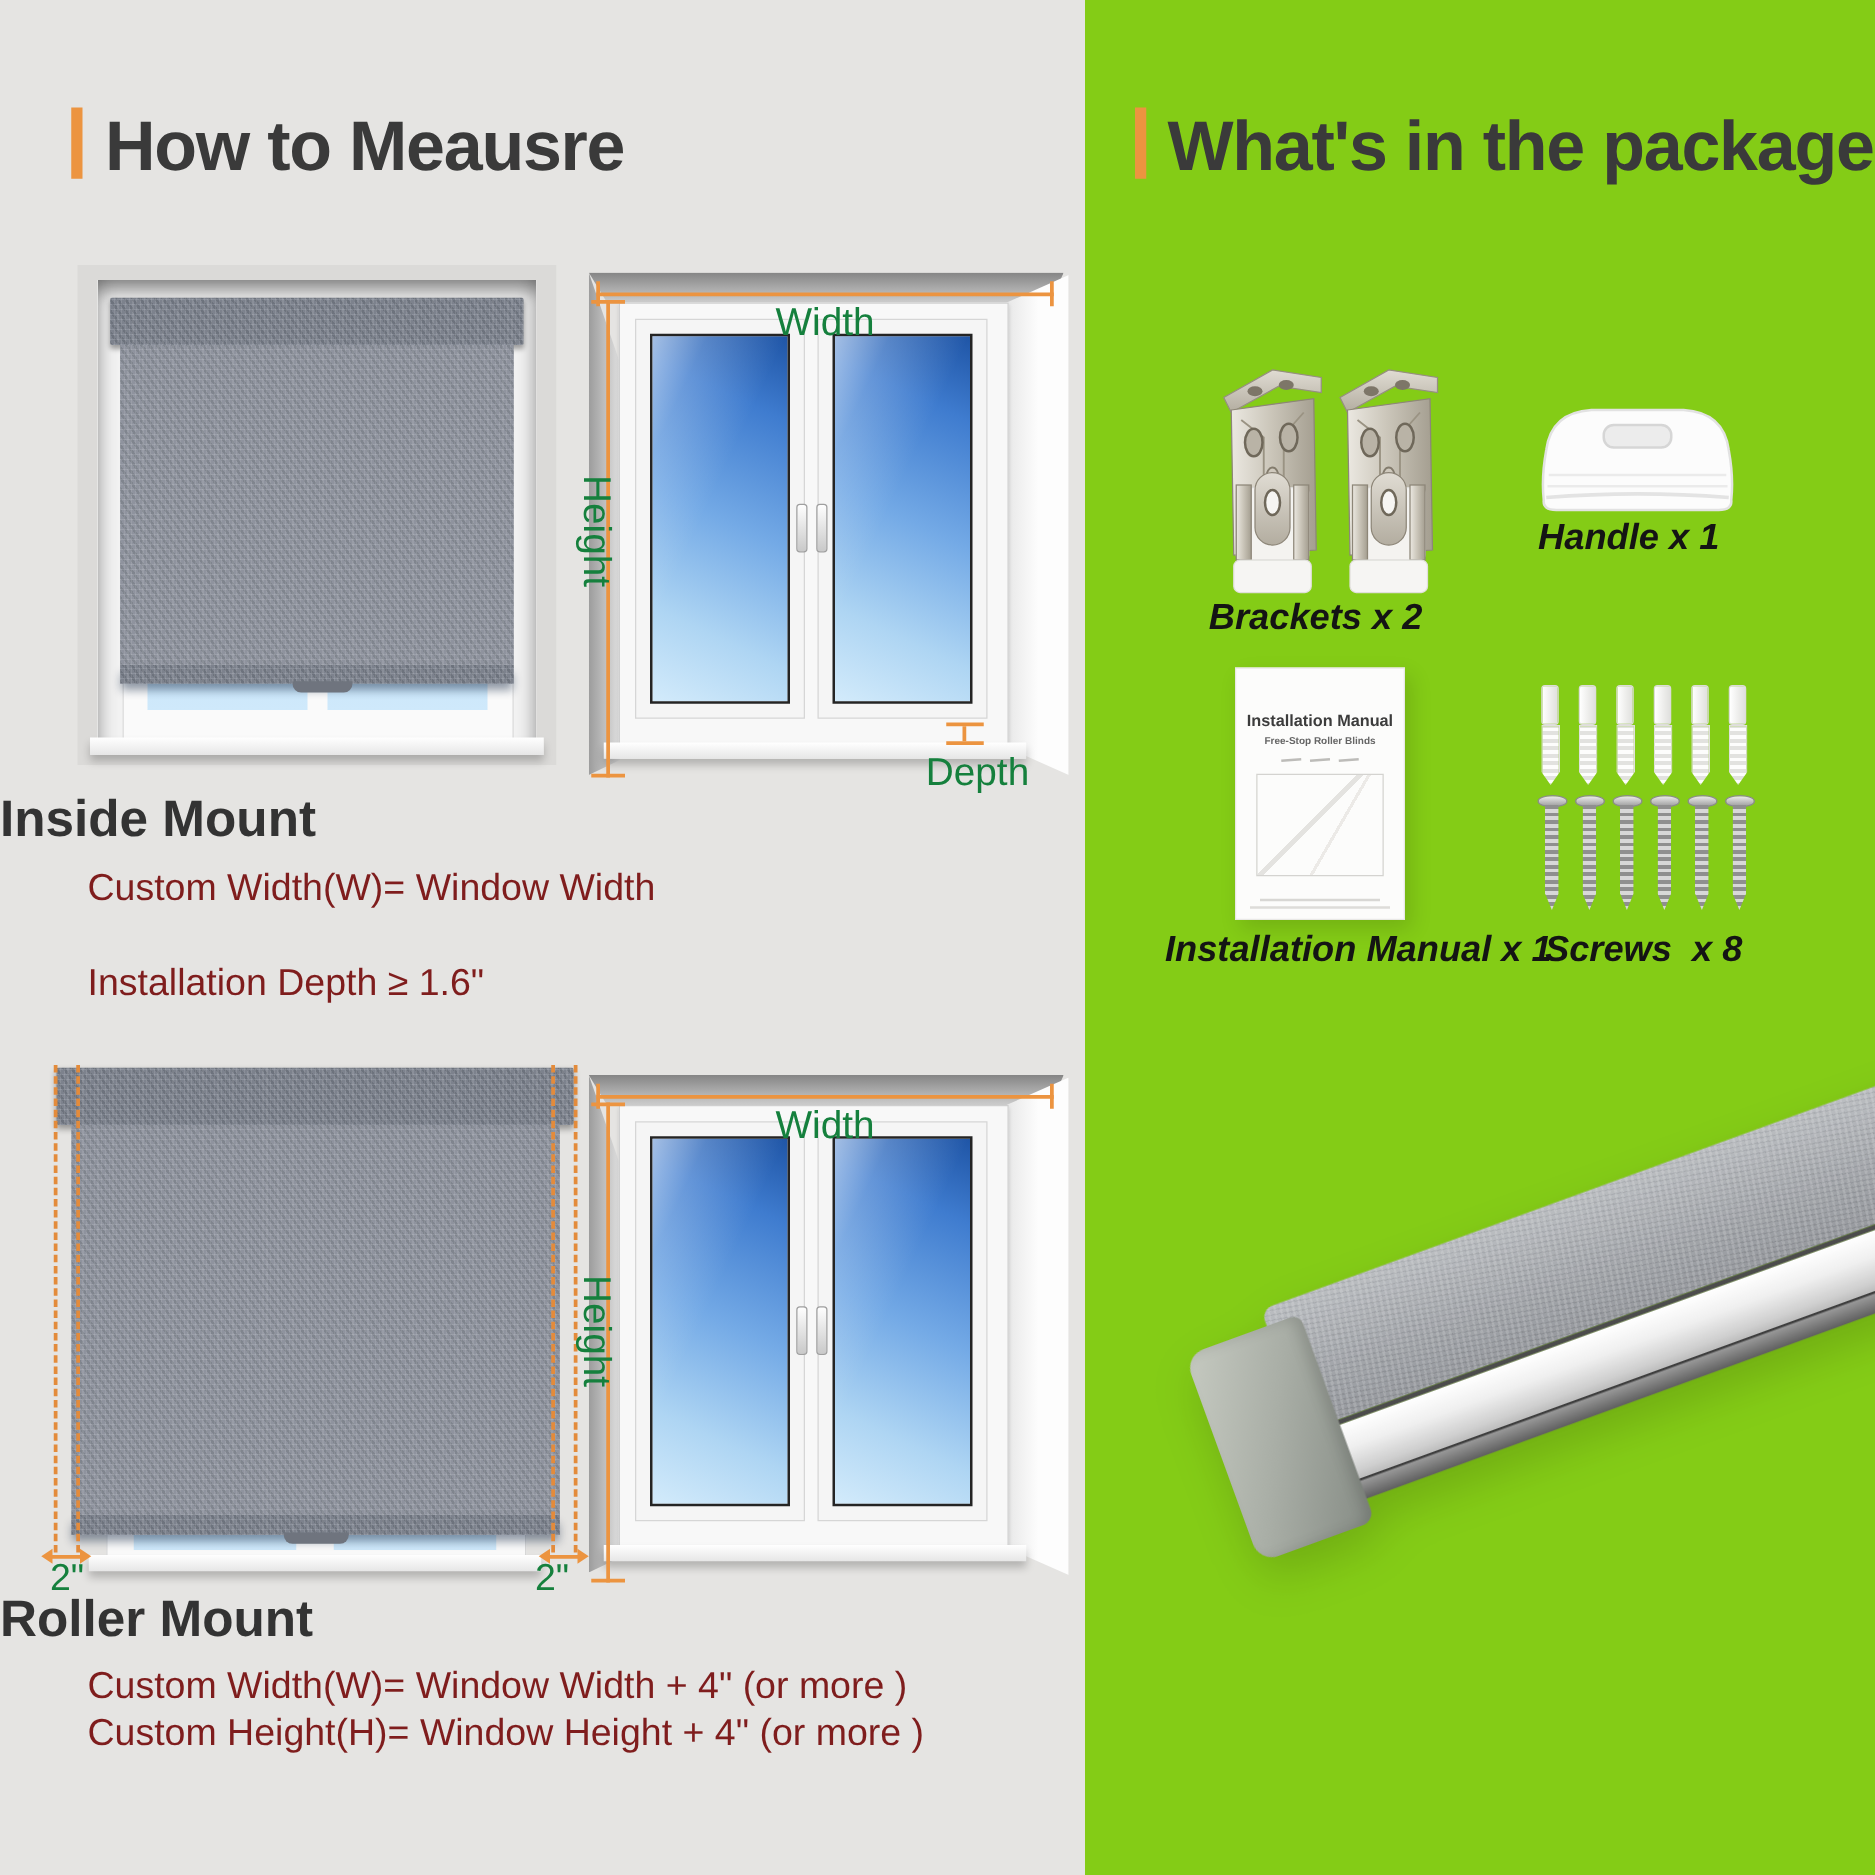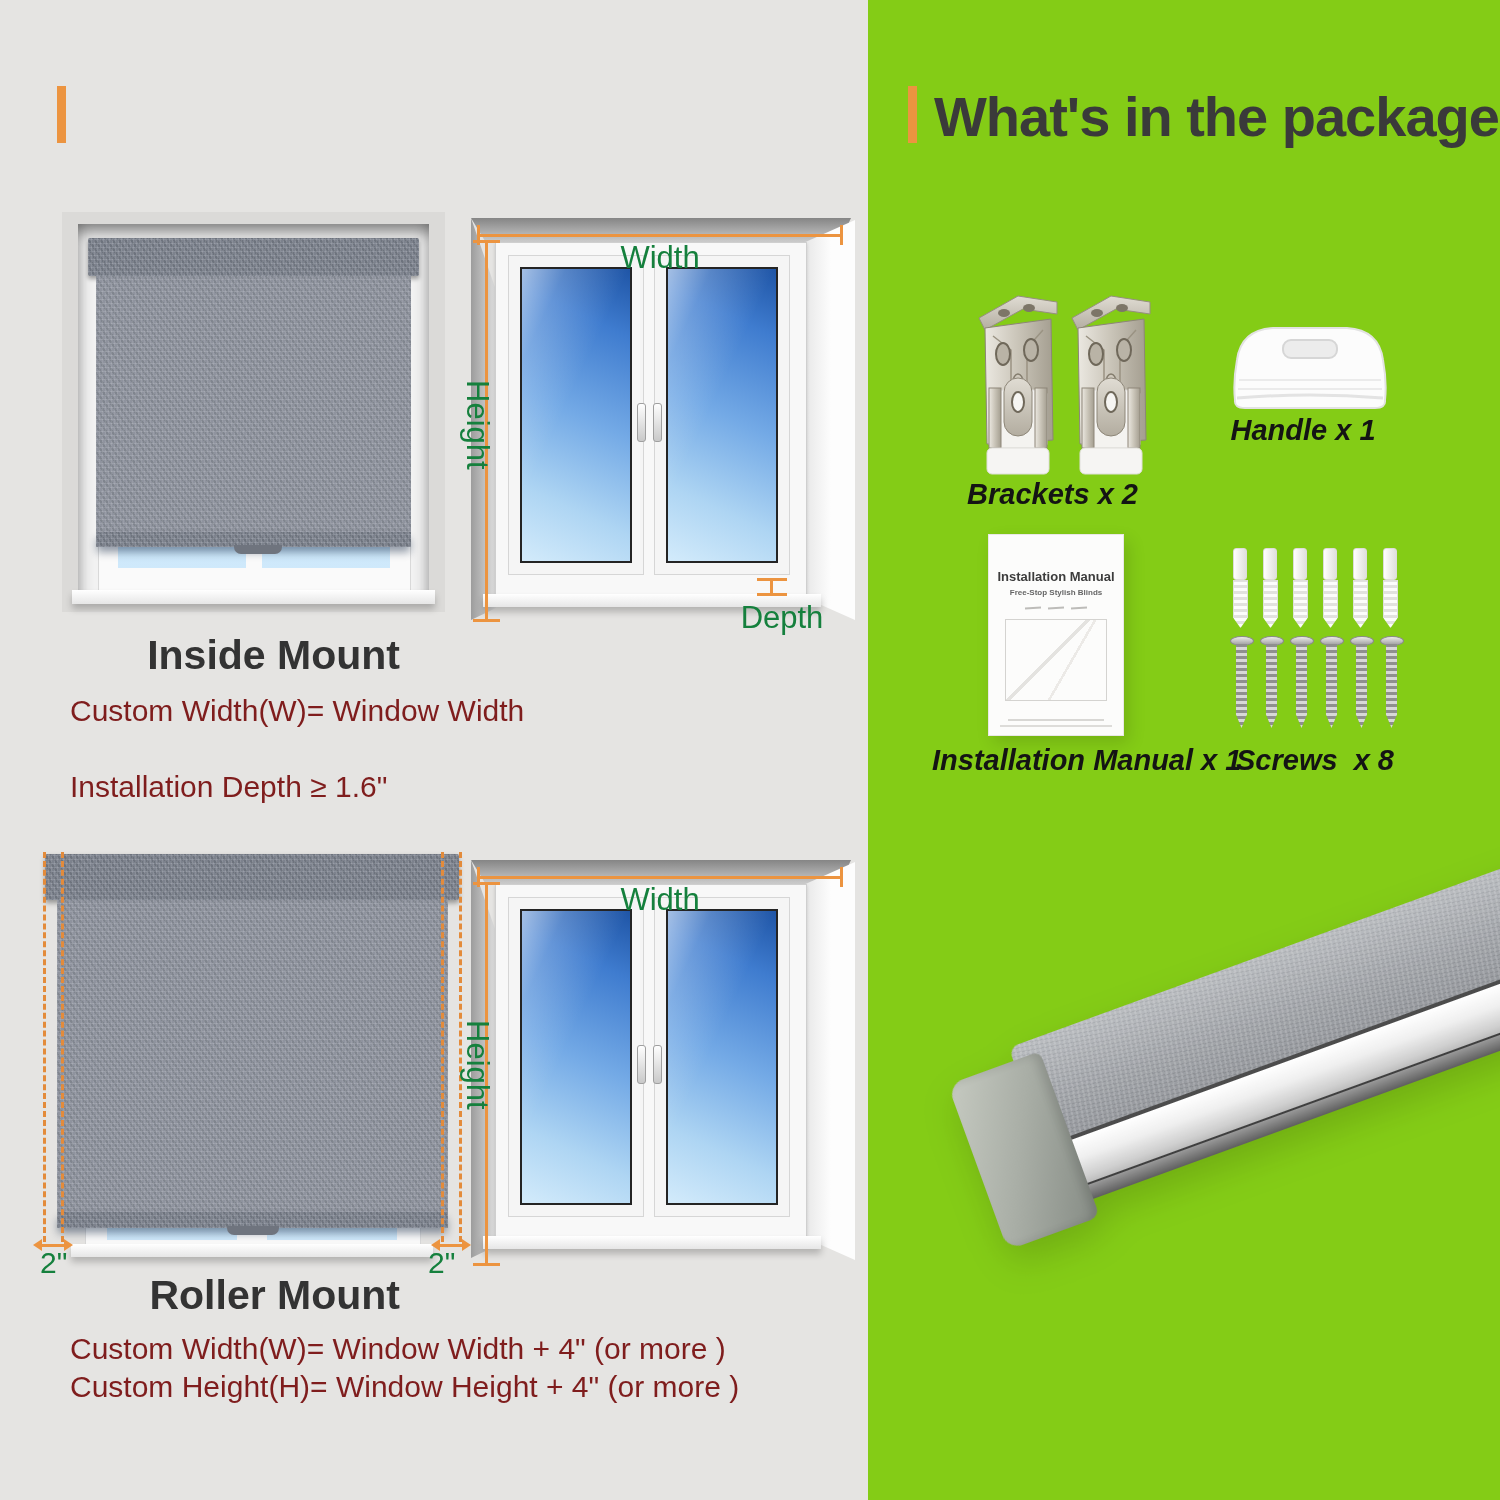--- a/index.html
+++ b/index.html
@@ -3,21 +3,21 @@
 <meta charset="utf-8">
 <style>
   html,body{margin:0;padding:0}
   .canvas{position:relative;width:1500px;height:1500px;overflow:hidden;
     font-family:"Liberation Sans",sans-serif;--o:#EC9440;background:#f1f0ee}
   .abs{position:absolute}
   .lpanel{position:absolute;left:0;top:0;width:868px;height:1500px;background:#e5e4e2}
   .rpanel{position:absolute;left:868px;top:0;width:632px;height:1500px;background:#84cc16}
   .accentbar{position:absolute;width:9px;height:57px;background:var(--o)}
   .bigtitle{position:absolute;font-size:56px;font-weight:bold;color:#3a3a3a;letter-spacing:-1px;white-space:nowrap}
-  .mount-h{position:absolute;width:400px;text-align:right;font-size:41px;font-weight:bold;color:#333;white-space:nowrap}
+  .mount-h{position:absolute;width:400px;text-align:left;font-size:41px;font-weight:bold;color:#333;white-space:nowrap}
   .bodyline{position:absolute;font-size:30px;color:#7f1d1d;white-space:nowrap}
   .itlabel{position:absolute;font-size:29px;font-weight:bold;font-style:italic;color:#141414;text-align:center;white-space:pre}
   
   .fabA{background-color:#8f949f;background-image:
     repeating-linear-gradient(90deg,rgba(255,255,255,.09) 0 1px,rgba(255,255,255,0) 1px 3px),
     repeating-linear-gradient(0deg,rgba(255,255,255,.07) 0 1px,rgba(0,0,0,.04) 1px 4px),
     repeating-linear-gradient(55deg,rgba(0,0,0,.07) 0 2px,rgba(255,255,255,.05) 2px 5px)}
   .fabB{background-color:#7e8490;background-image:
     repeating-linear-gradient(90deg,rgba(255,255,255,.10) 0 1px,rgba(255,255,255,0) 1px 3px),
     repeating-linear-gradient(0deg,rgba(255,255,255,.06) 0 1px,rgba(0,0,0,.06) 1px 4px),
@@ -89,20 +89,21 @@
     background:linear-gradient(115deg,#c6cac1,#a9aea6 48%,#858b84);box-shadow:inset -6px 0 10px rgba(0,0,0,.12)}
 </style>
 </head>
 <body>
 
 <div class="canvas">
 
   <div class="lpanel">
 
     <div class="accentbar" style="left:57px;top:86px"></div>
+    <div class="bigtitle" style="left:84px;top:84px">How to Meausre</div>
 
     <div class="abs" style="left:62px;top:212px;width:383px;height:400px;background:#dbdad8">
       <div class="recess" style="left:16px;top:12px;width:351px;height:378px"></div>
       <div class="abs" style="left:36px;top:30px;width:311px;height:348px;background:#fafafa;border:1px solid #d9d9d9"></div>
       <div class="glassL" style="left:56px;top:60px;width:128px;height:296px"></div>
       <div class="glassL" style="left:200px;top:60px;width:128px;height:296px"></div>
       <div class="fabB" style="position:absolute;left:26px;top:26px;width:331px;height:38px;border-radius:2px;box-shadow:0 3px 4px rgba(0,0,0,.35)"></div>
       <div class="fabA" style="position:absolute;left:34px;top:64px;width:315px;height:256px"></div>
       <div class="fabB" style="position:absolute;left:34px;top:320px;width:315px;height:15px;box-shadow:0 6px 8px -1px rgba(10,30,60,.45)"></div>
       <div class="btab" style="left:172px;top:333px;width:48px;height:9px"></div>
@@ -240,21 +241,21 @@
     <svg class="abs" style="left:357px;top:314px" width="170" height="100" viewBox="0 0 170 100">
       <path d="M10 86 Q8 68 12 46 Q16 16 48 14 L122 14 Q154 16 158 46 Q162 68 160 86 Q161 94 150 94 L20 94 Q9 94 10 86 Z" fill="#fcfcfc" stroke="#e2e2e2" stroke-width="2"></path>
       <rect x="58" y="26" width="54" height="18" rx="8" fill="#ececec" stroke="#d6d6d6" stroke-width="2"></rect>
       <path d="M14 66 L156 66 M13 75 L157 75" stroke="#ebebeb" stroke-width="2"></path>
       <path d="M12 84 Q85 78 158 84" stroke="#e3e3e3" stroke-width="3" fill="none"></path>
     </svg>
     <div class="itlabel" style="left:345px;top:414px;width:180px">Handle x 1</div>
 
     <div class="manual" style="left:120px;top:534px;width:134px;height:200px">
       <div class="mtitle">Installation Manual</div>
-      <div class="msub">Free-Stop Stylish Blinds</div>
+      <div class="msub">Free-Stop Roller Blinds</div>
       <div class="msquig">
           <i></i>
           <i></i>
           <i></i>
         </div>
       <div class="mbox"></div>
       <div class="mfine"></div>
       <div class="mfine2"></div>
     </div>
     <div class="itlabel" style="left:64px;top:744px;width:280px">Installation Manual x 1</div>

